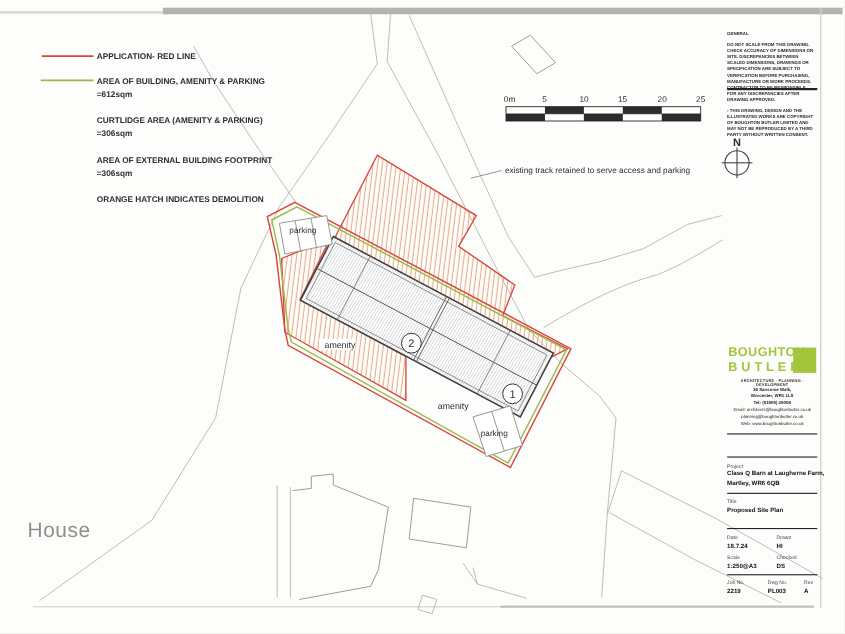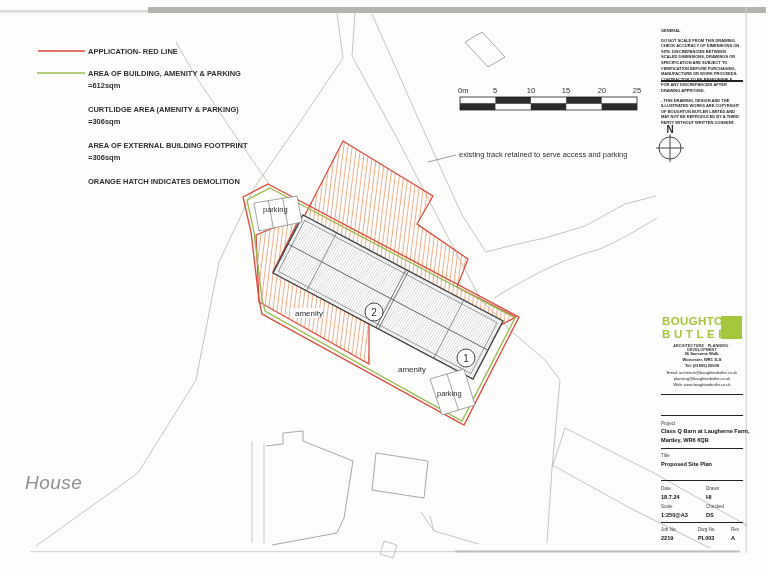--- a/index.html
+++ b/index.html
@@ -16,21 +16,21 @@
   .logo .l2{font-size:11.5px;font-weight:700;letter-spacing:3.6px;line-height:1.15;}
   .logo .sq{position:absolute;right:2px;top:0;width:21px;height:23px;background:#a3c63d;}
   .tagline{position:absolute;left:6px;top:344px;width:82px;text-align:center;font-size:3.6px;
            color:#333;font-weight:700;letter-spacing:.2px;}
   .contact{position:absolute;left:6px;top:351px;width:82px;text-align:center;font-size:4px;
            line-height:1.55;color:#222;}
   .contact .b{font-weight:700;}
   .fld-l{position:absolute;font-size:4.6px;color:#444;}
   .fld-v{position:absolute;font-size:5.6px;color:#101010;font-weight:700;}
   .house{position:absolute;left:25px;top:472px;font-size:19px;color:#8e8e8c;
-         letter-spacing:.5px;font-style:italic;}
+         letter-spacing:.5px;}
 </style>
 </head>
 <body>
 
 <div id="sheet">
 
   <svg width="768" height="576" viewBox="0 0 768 576">
     <defs>
       <pattern id="hatchOrange" width="4.2" height="10" patternUnits="userSpaceOnUse" patternTransform="rotate(7)">
         <line x1="2" y1="0" x2="2" y2="10" stroke="#e8a57a" stroke-width="0.9"></line>

